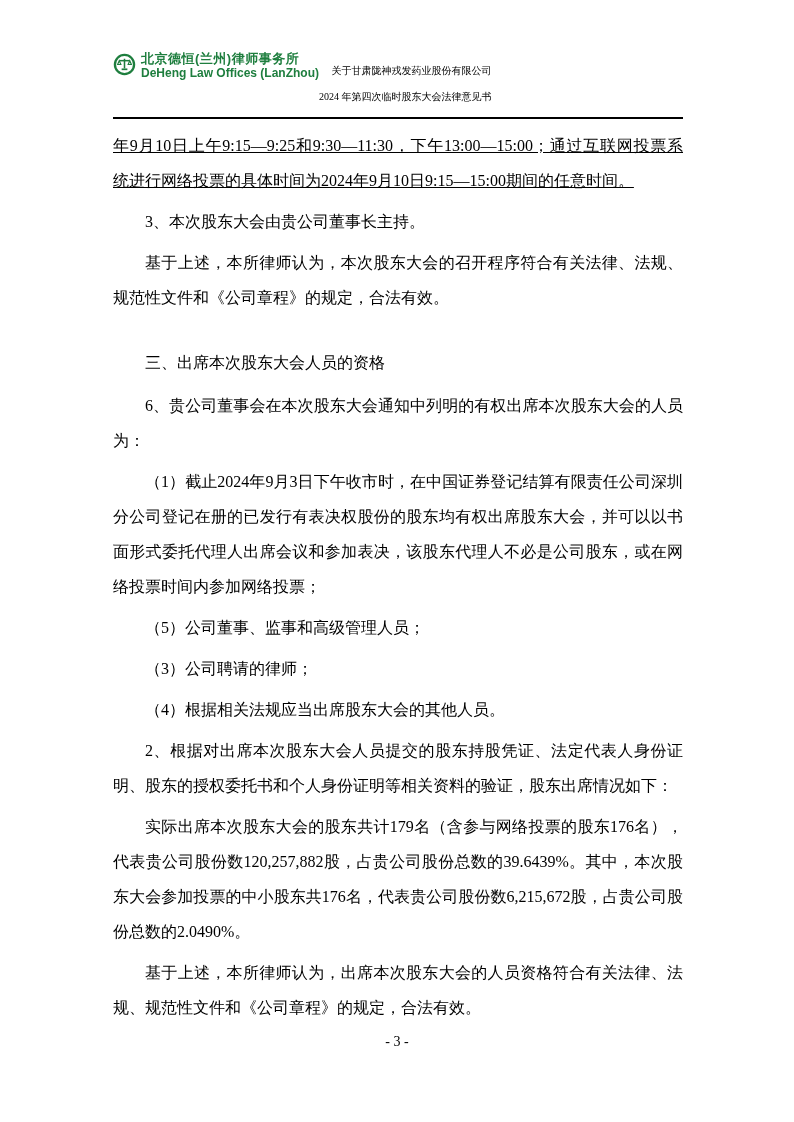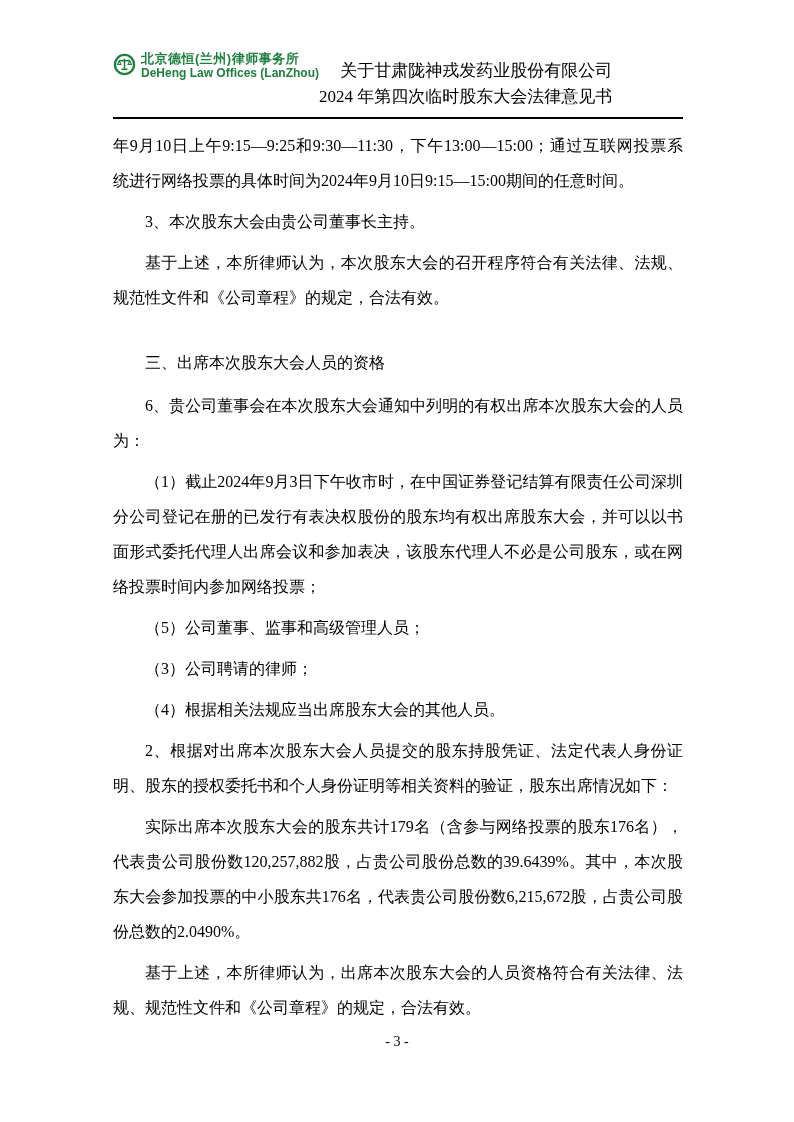--- a/index.html
+++ b/index.html
@@ -36,21 +36,21 @@
     letter-spacing: 0.5px;
   }
   .firm-en {
     font-family: "Liberation Sans", "DejaVu Sans", sans-serif;
     font-size: 12px;
     font-weight: bold;
     color: #1e7e3e;
   }
   .doc-titles {
     text-align: right;
-    font-size: 17px;
+    font-size: 10px;
     line-height: 26px;
     margin-top: 6px;
   }
   .header-divider {
     margin-top: 7px;
     border: 0;
     border-top: 2px solid #000;
     height: 0;
   }
   
@@ -60,21 +60,21 @@
     left: 0; right: 0;
     padding: 18px 111px 0 113px;
     font-size: 16px;
     line-height: 35px;
     text-align: justify;
   }
   .doc-body p {
     margin: 0 0 6px 0;
     text-indent: 2em;
   }
-  .doc-body p.no-indent { text-indent: 0; }
+  .doc-body p.no-indent { text-indent: 0; text-decoration: underline; }
   .doc-body p.section-heading {
     font-weight: normal;
     font-family: "Liberation Sans", "DejaVu Sans", sans-serif;
     margin-top: 30px;
     margin-bottom: 8px;
   }
   
   .page-footer {
     position: absolute;
     left: 0; right: 0;

